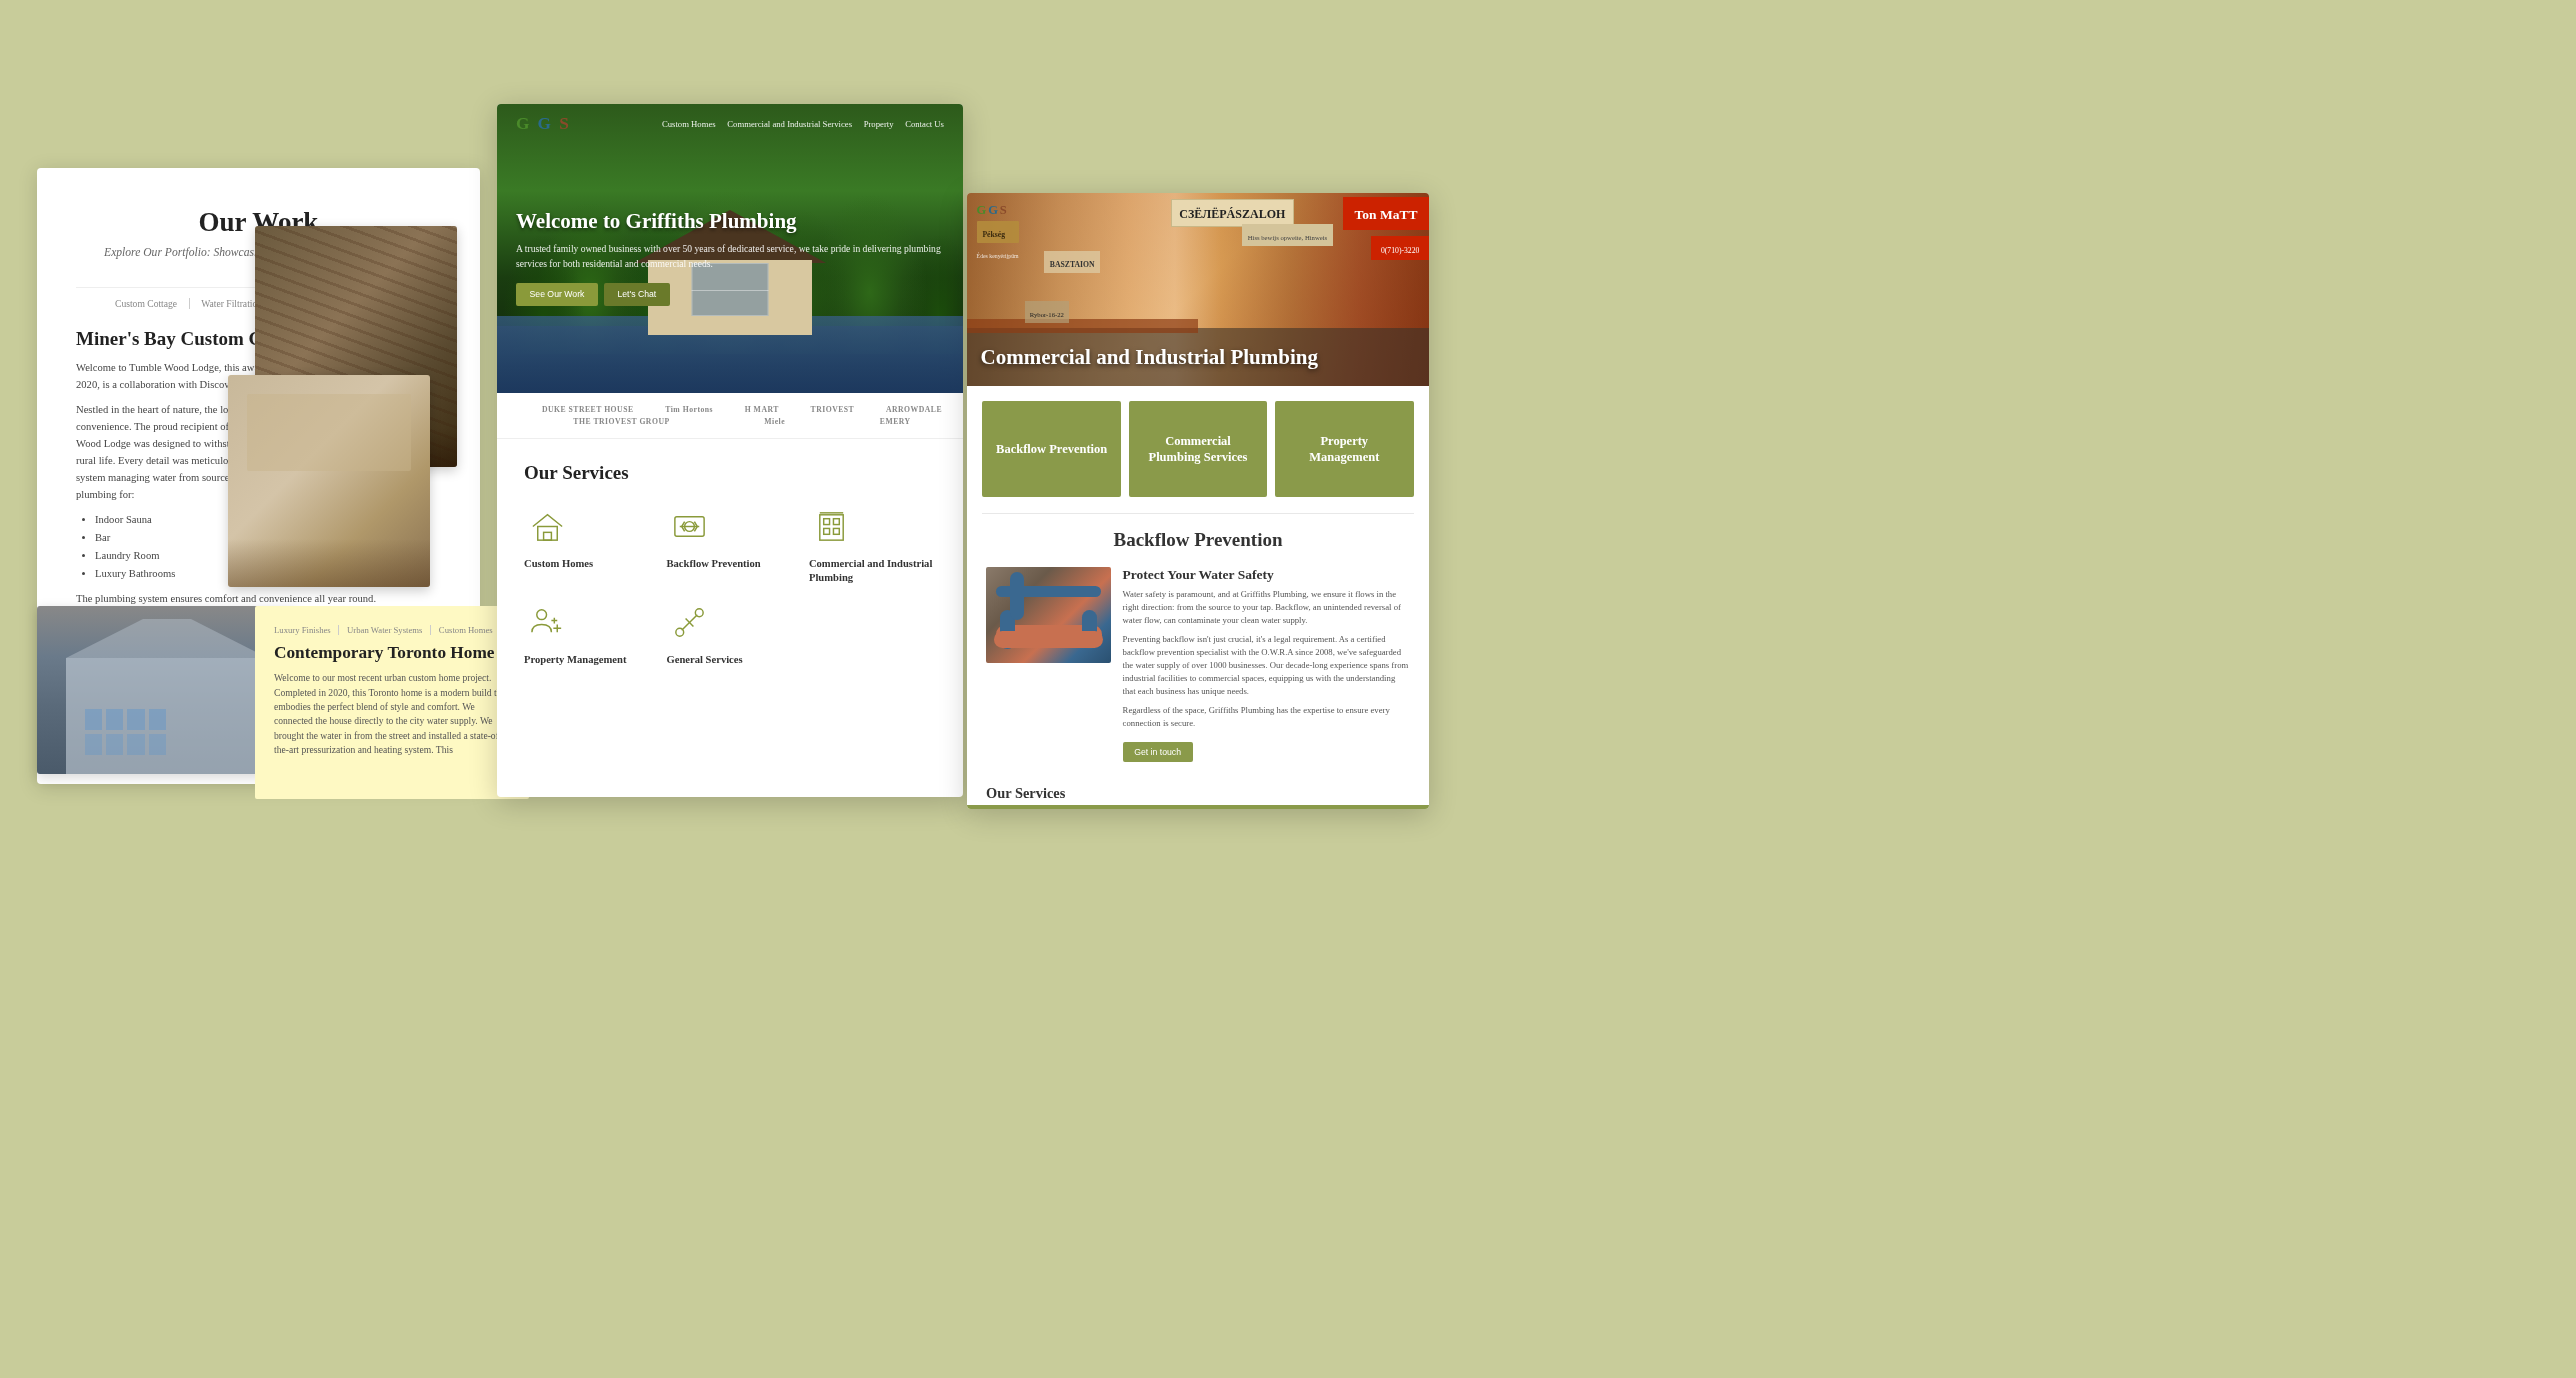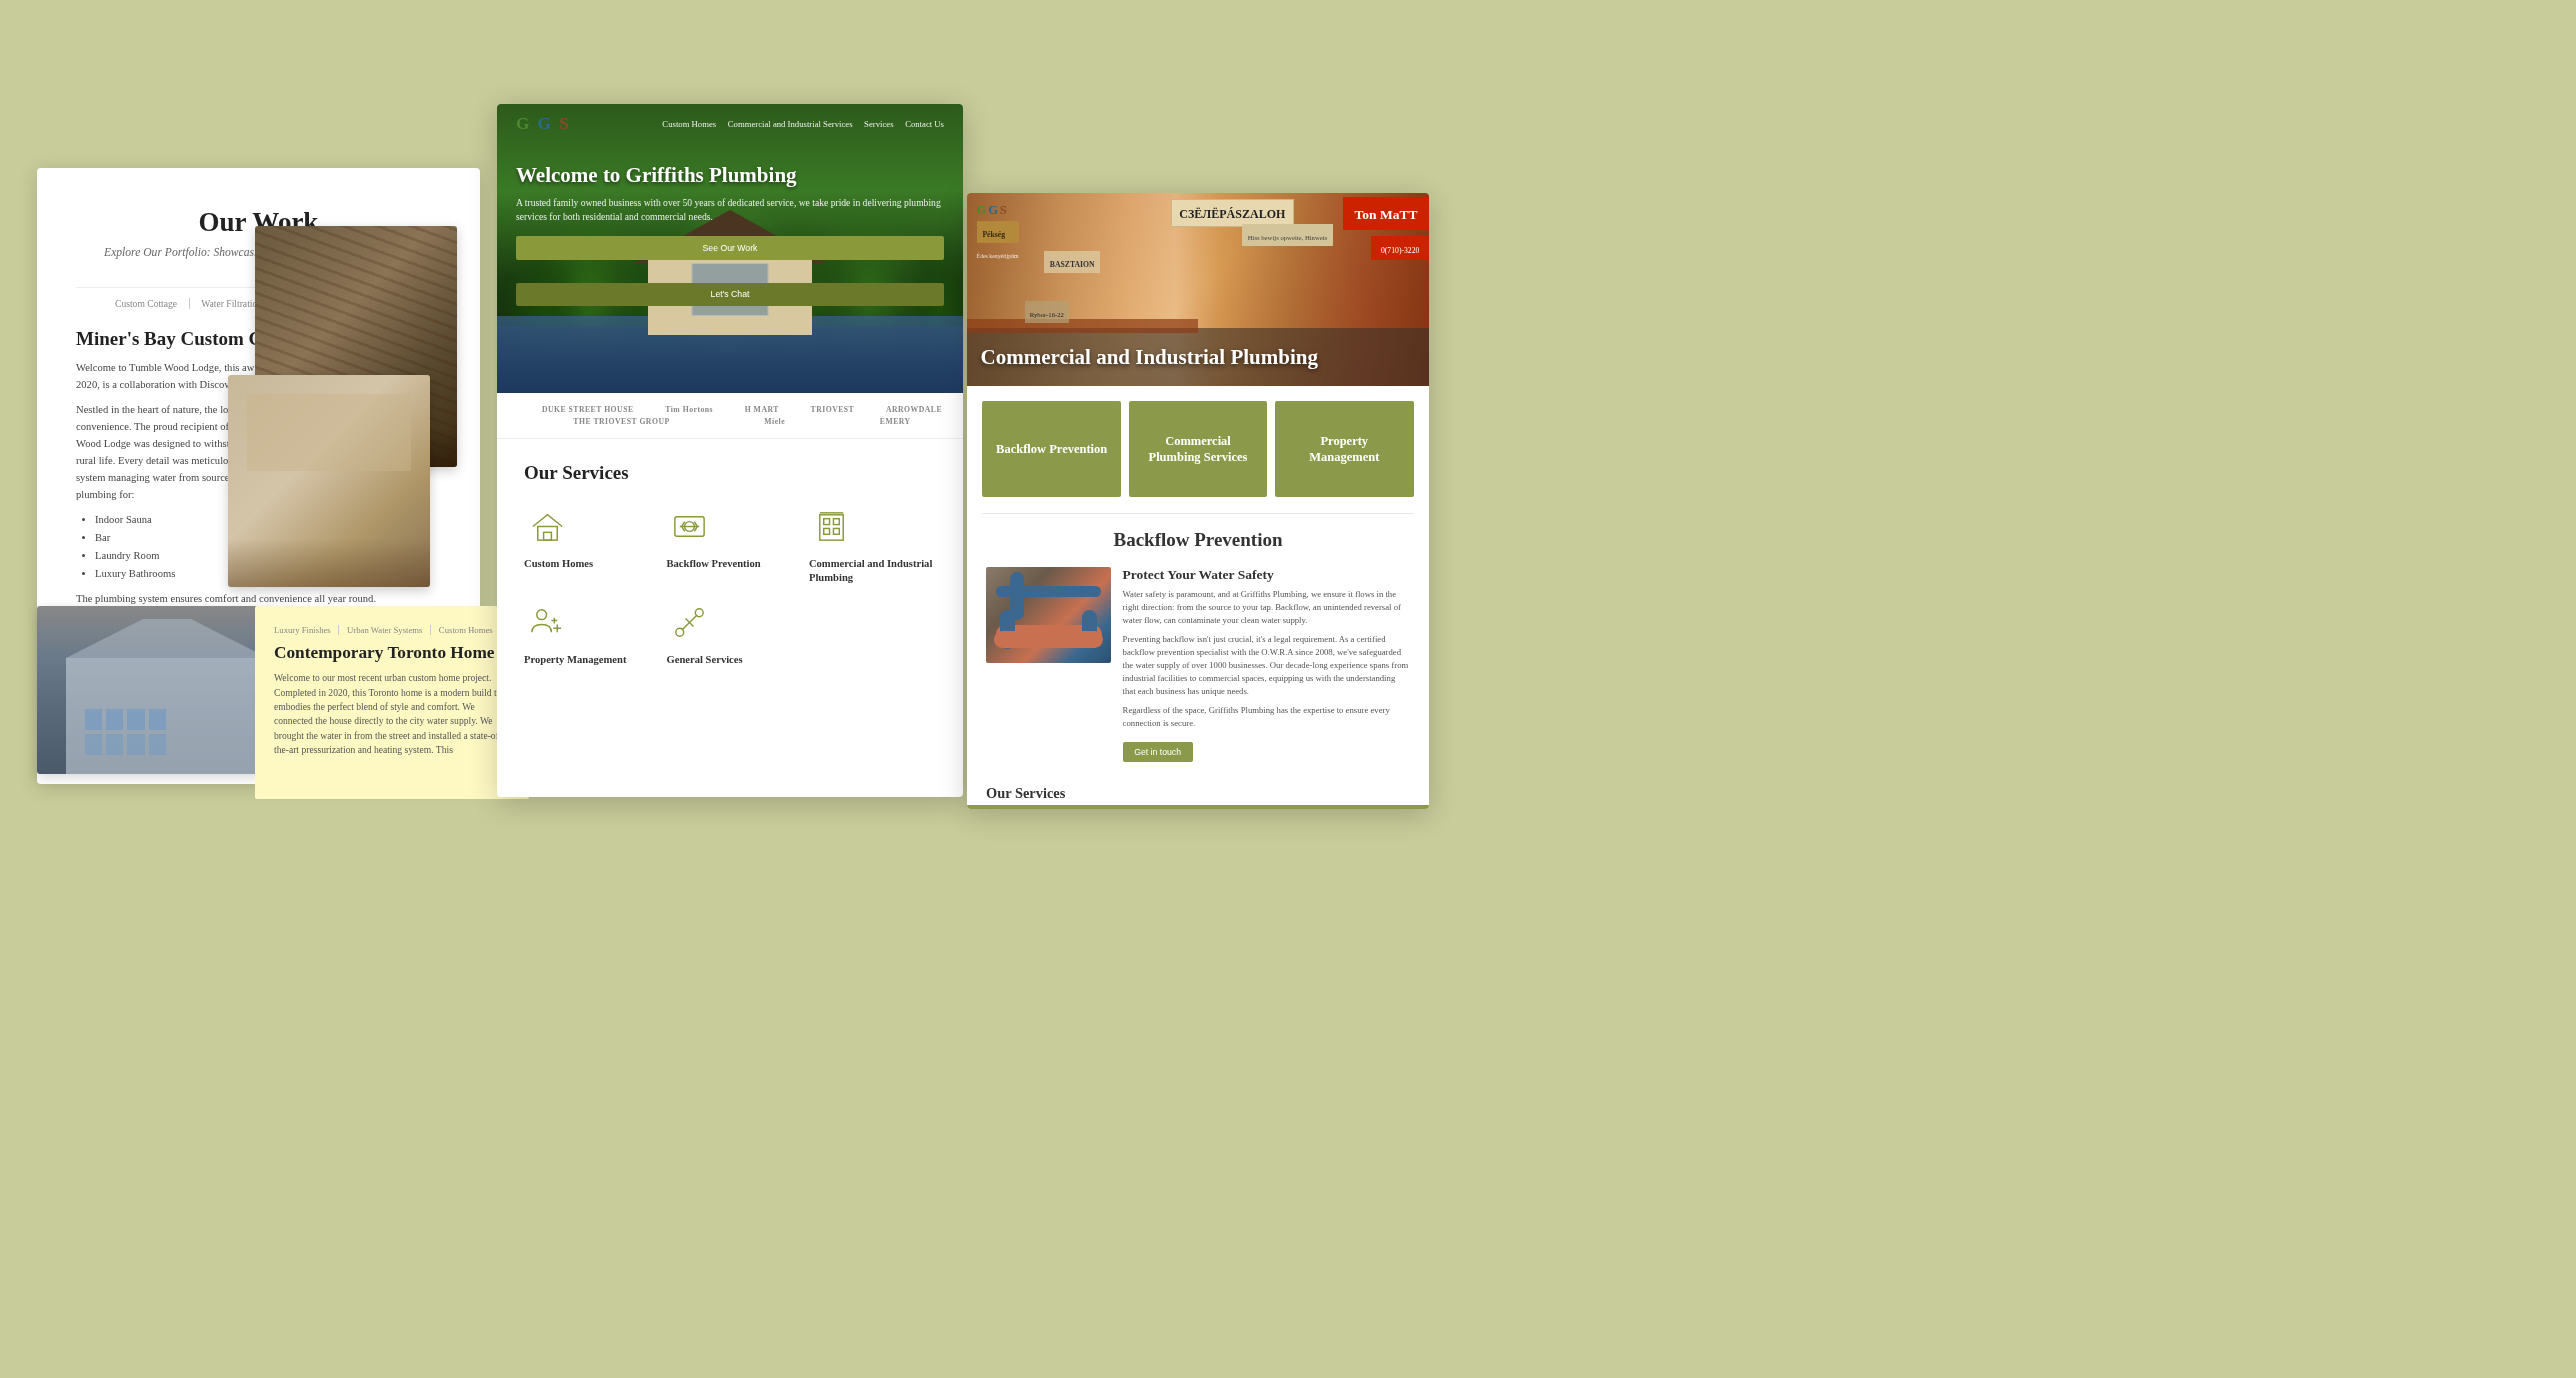--- a/index.html
+++ b/index.html
@@ -217,22 +217,21 @@
       line-height: 1.2;
     }
     .center-hero-text p {
       font-size: 9.6px;
       color: rgba(255,255,255,0.9);
       line-height: 1.5;
       margin-bottom: 11.6px;
     }
     .center-hero-buttons {
       display: flex;
-      gap: 23px;
-      flex-direction: column;
+      gap: 6px;
     }
     .btn-primary {
       background: #8a9a3a;
       color: #fff;
       border: none;
       padding: 6.7px 13.5px;
       font-size: 8.7px;
       cursor: pointer;
       border-radius: 1.9px;
     }
@@ -545,21 +544,21 @@
 
   <div class="center-hero">
 
     <nav class="center-nav">
       <div class="center-nav-logo">
         <span>G</span> <span>G</span> <span>S</span>
       </div>
       <div class="center-nav-links">
         <span class="center-nav-link">Custom Homes</span>
         <span class="center-nav-link">Commercial and Industrial Services</span>
-        <span class="center-nav-link">Services</span>
+        <span class="center-nav-link">Property</span>
         <span class="center-nav-link">Contact Us</span>
       </div>
     </nav>
 
     <div style="position:absolute;bottom:58px;left:50%;transform:translateX(-50%);width:212px;height:125px;z-index:3;">
 
       <div style="position:absolute;bottom:72px;left:9.6px;right:9.6px;height:0;border-left:96px solid transparent;border-right:96px solid transparent;border-bottom:53px solid #4a3520;"></div>
 
       <div style="position:absolute;bottom:0;left:24px;right:24px;height:75px;background:#d8c8a0;"></div>
 

